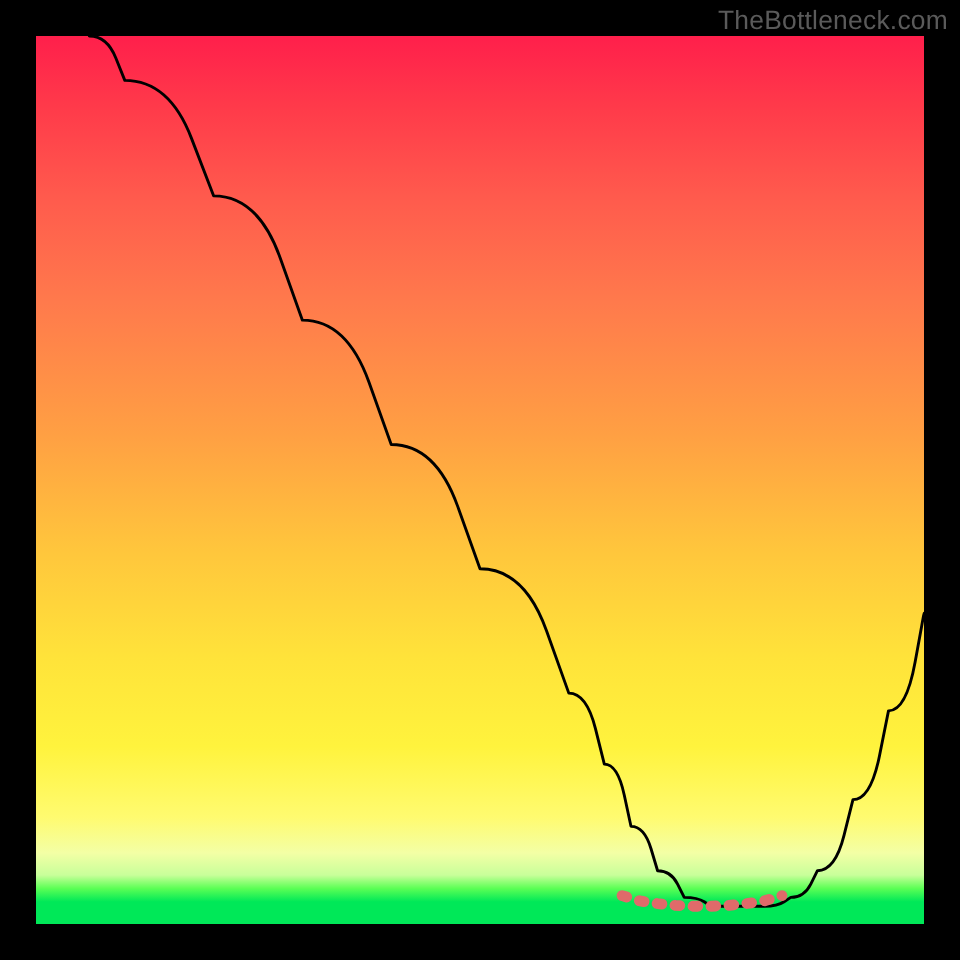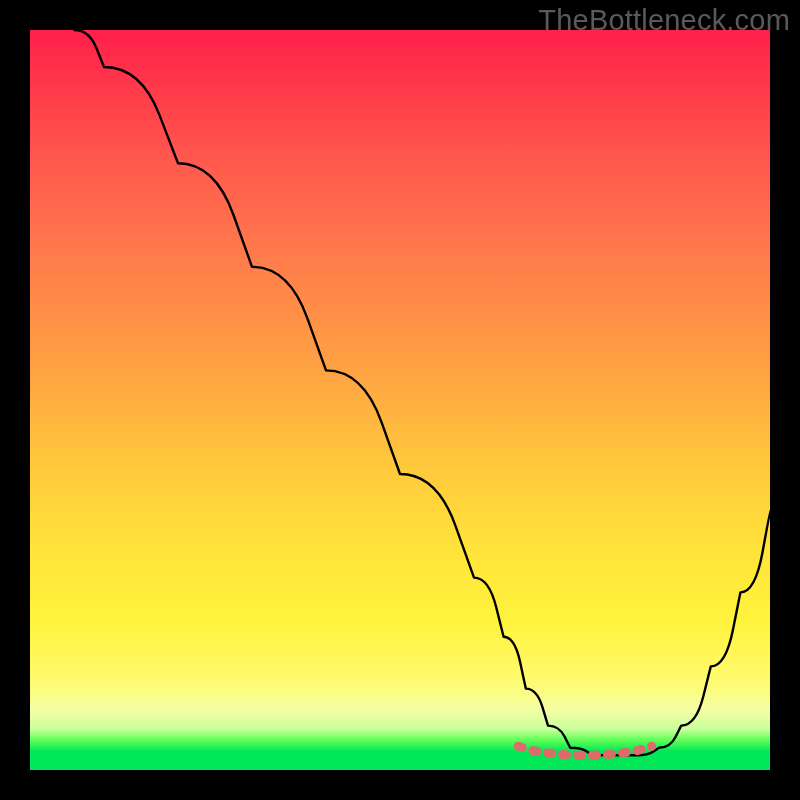--- a/index.html
+++ b/index.html
@@ -15,21 +15,21 @@
     width: 800px;
     height: 800px;
     background: #000000;
   }
   .watermark {
     position: absolute;
     top: 4px;
     right: 10px;
     color: #5a5a5a;
     font-family: Arial, Helvetica, sans-serif;
-    font-size: 29px;
+    font-size: 22px;
     font-weight: 500;
     z-index: 3;
     letter-spacing: 0.2px;
   }
   .plot-area {
     position: absolute;
     left: 30px;
     top: 30px;
     width: 740px;
     height: 740px;

